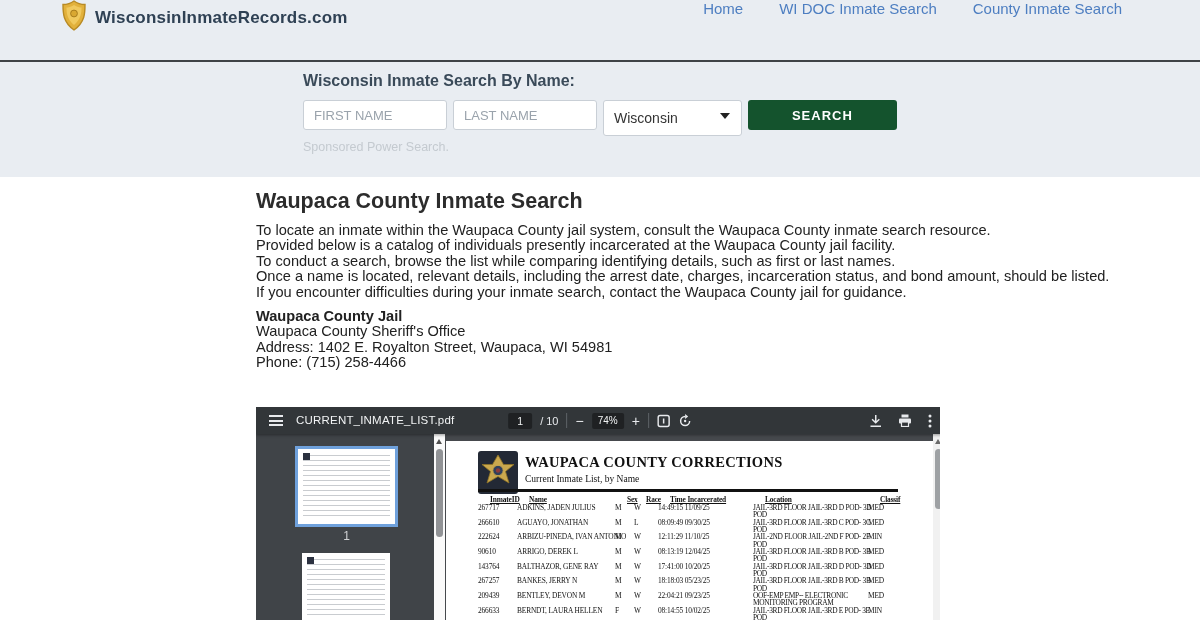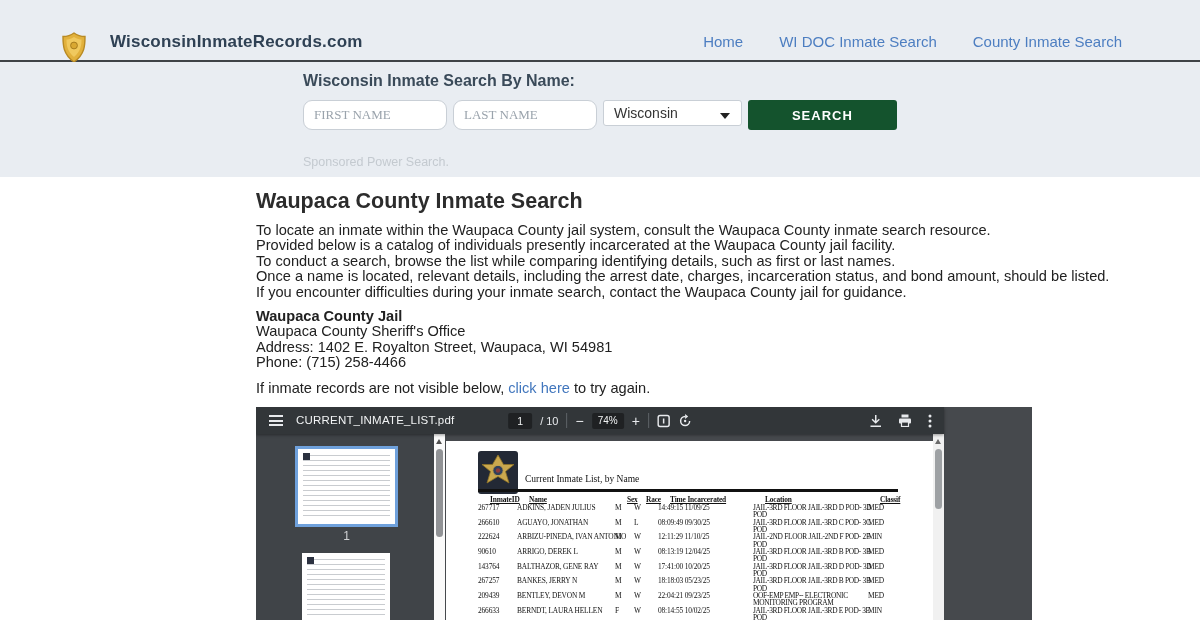--- a/index.html
+++ b/index.html
@@ -3,53 +3,53 @@
 <meta charset="utf-8">
 <style>
   * { margin:0; padding:0; box-sizing:border-box; }
   html,body { width:1200px; height:620px; overflow:hidden; background:#fff;
               font-family:"Liberation Sans", sans-serif; }
   body { position:relative; }
 
   
   .site-header { position:absolute; left:0; top:0; width:1200px; height:62px;
     background:#e9edf2; border-bottom:2px solid #3f4347; }
-  .brand { position:absolute; left:60px; top:32px; display:flex; align-items:flex-start; gap:22px; cursor:pointer; }
+  .brand { position:absolute; left:60px; top:0; display:flex; align-items:center; gap:7px; cursor:pointer; }
   .brand-text { font-size:17px; font-weight:bold; color:#2f4154; letter-spacing:.2px; }
-  .main-nav { position:absolute; right:78px; top:11px; height:60px; display:flex; align-items:center; gap:36px; }
+  .main-nav { position:absolute; right:78px; top:0; height:60px; display:flex; align-items:flex-start; gap:36px; }
   .main-nav a { color:#4d7ec1; font-size:15px; text-decoration:none; cursor:pointer; }
 
   
   .search-section { position:absolute; left:0; top:62px; width:1200px; height:115px; background:#e9edf2; }
   .search-inner { position:absolute; left:303px; top:0; width:594px; }
   .search-title { margin-top:10px; font-size:16px; font-weight:bold; color:#3a4a59; }
   .search-row { margin-top:10px; display:flex; gap:6px; }
-  .search-row input { width:144px; height:30px; border:1px solid #c9cfd6; border-radius:9px;
-    background:#fff; padding:0 10px; font-size:13px; color:#333; font-family:Liberation Serif, serif; }
+  .search-row input { width:144px; height:30px; border:1px solid #c9cfd6; border-radius:3px;
+    background:#fff; padding:0 10px; font-size:13px; color:#333; font-family:Liberation Sans, sans-serif; }
   .search-row input::placeholder { color:#9aa3ac; }
-  .state-select { position:relative; width:144px; height:26px; border:1px solid #c9cfd6; border-radius:3px;
+  .state-select { position:relative; width:144px; height:36px; border:1px solid #c9cfd6; border-radius:3px;
     background:#fff; display:flex; align-items:center; padding:0 10px; font-size:14px; color:#333; cursor:pointer; }
   .caret { position:absolute; right:11px; top:12px; width:0; height:0;
     border-left:5px solid transparent; border-right:5px solid transparent; border-top:6px solid #222; }
   .search-btn { width:156px; height:30px; background:#14532d; color:#fff; border:none; border-radius:3px;
     font-size:13px; letter-spacing:1px; font-weight:600; cursor:pointer; font-family:"Liberation Sans",sans-serif; }
-  .sponsored { margin-top:25px; font-size:12.5px; color:#c4cad0; }
+  .sponsored { margin-top:4px; font-size:12.5px; color:#c4cad0; }
 
   
   .article { position:absolute; left:256px; top:177px; width:940px; color:#1f1f1f; }
   .article h1 { margin-top:12px; font-size:21.5px; font-weight:bold; color:#2c2c2c; }
   .para { margin-top:9px; }
   .para div, .facility div, .retry { font-size:14.6px; line-height:15.4px; white-space:nowrap; color:#212121; }
   .facility { margin-top:9px; }
   .facility .fac-name { font-weight:bold; }
   .retry { margin-top:10px; }
   .retry a { color:#4176bd; text-decoration:none; cursor:pointer; }
 
   
-  .pdf-viewer { position:absolute; left:256px; top:407px; width:776px; height:213px; overflow:hidden; background:#46494d; }
+  .pdf-viewer { position:absolute; left:256px; top:407px; width:684px; height:213px; overflow:hidden; background:#46494d; }
   .pdf-toolbar { position:absolute; left:0; top:0; width:688px; height:27px; background:#323639;
     color:#f1f3f4; box-shadow:0 1px 3px rgba(0,0,0,.4); z-index:5; }
   .hamburger { position:absolute; left:13px; top:8px; width:14px; height:11px; cursor:pointer; }
   .hamburger span { display:block; height:2px; background:#e8eaed; margin-bottom:2.5px; }
   .pdf-filename { position:absolute; left:40px; top:7px; font-size:11.5px; color:#f1f3f4; letter-spacing:.2px; }
   .tb-center { position:absolute; left:50%; top:0; height:27px; transform:translateX(-50%);
     display:flex; align-items:center; gap:8px; }
   .page-box { width:24px; height:16px; background:rgba(0,0,0,.38); border-radius:2px;
     font-size:10.5px; text-align:center; line-height:16px; }
   .page-total { font-size:11px; color:#e8eaed; }
@@ -142,21 +142,20 @@
     <div>To conduct a search, browse the list while comparing identifying details, such as first or last names.</div>
     <div>Once a name is located, relevant details, including the arrest date, charges, incarceration status, and bond amount, should be listed.</div>
     <div>If you encounter difficulties during your inmate search, contact the Waupaca County jail for guidance.</div>
   </div>
   <div class="facility">
     <div class="fac-name">Waupaca County Jail</div>
     <div>Waupaca County Sheriff's Office</div>
     <div>Address: 1402 E. Royalton Street, Waupaca, WI 54981</div>
     <div>Phone: (715) 258-4466</div>
   </div>
-  <div class="retry"><span>If inmate records are not visible below, </span><a>click here</a><span> to try again.</span></div>
 </div>
 
 <div class="pdf-viewer">
   <div class="pdf-toolbar">
     <div class="hamburger">
         <span></span>
         <span></span>
         <span></span>
       </div>
     <div class="pdf-filename">CURRENT_INMATE_LIST.pdf</div>
@@ -225,20 +224,21 @@
 
     <div class="pdf-page">
       <div class="page-badge">
         <svg width="40" height="43" viewBox="0 0 40 43">
           <rect x="0" y="0" width="40" height="43" rx="3" fill="#232935"></rect>
           <polygon points="20,4 25.5,13.5 36,13.5 27.5,20.5 31,32 20,25.5 9,32 12.5,20.5 4,13.5 14.5,13.5" fill="#caa84e" stroke="#8f7426" stroke-width="0.8"></polygon>
           <circle cx="20" cy="19.5" r="5.2" fill="#30405c" stroke="#caa84e" stroke-width="1"></circle>
           <circle cx="20" cy="19.5" r="2.2" fill="#8d3b3b"></circle>
         </svg>
       </div>
+      <div class="doc-title">WAUPACA COUNTY CORRECTIONS</div>
       <div class="doc-subtitle">Current Inmate List, by Name</div>
       <div class="doc-rule"></div>
       <div class="ptable">
         <div class="prow phead" id="pdf-headers">
             <div class="pc">InmateID</div>
             <div class="pc">Name</div>
             <div class="pc">Sex</div>
             <div class="pc">Race</div>
             <div class="pc">Time Incarcerated</div>
             <div class="pc">Location</div>

